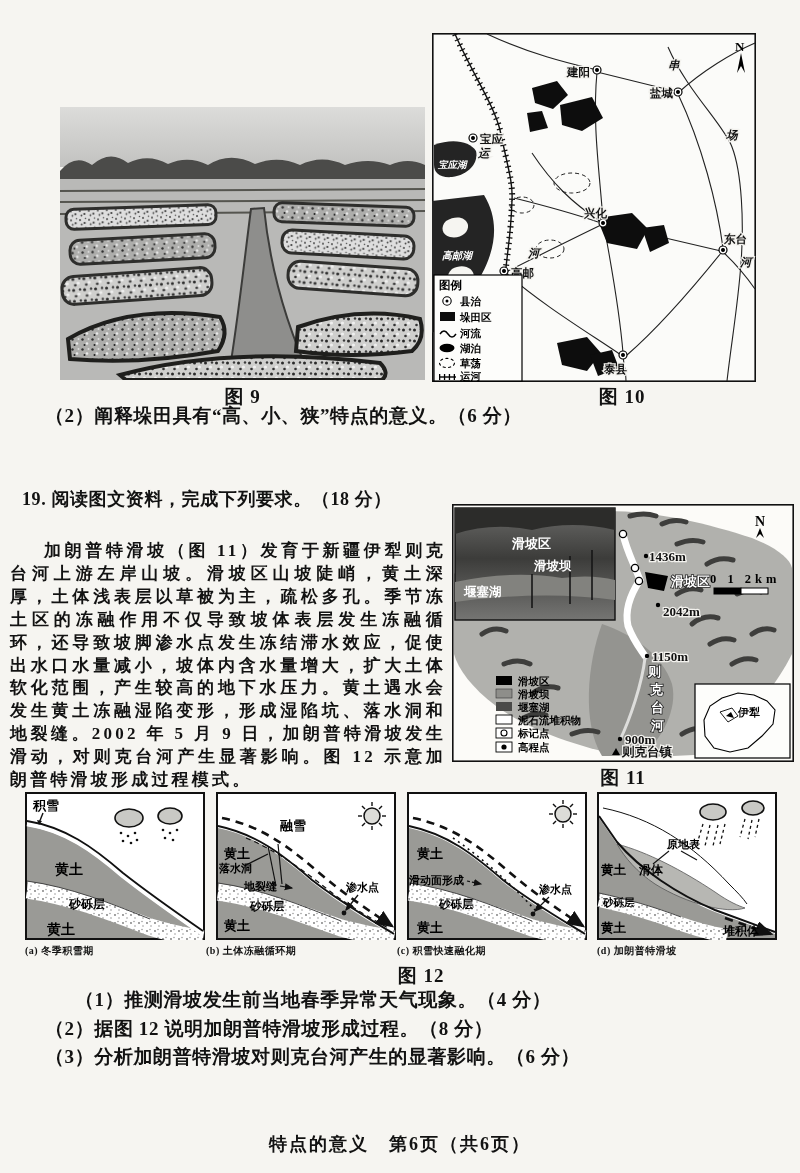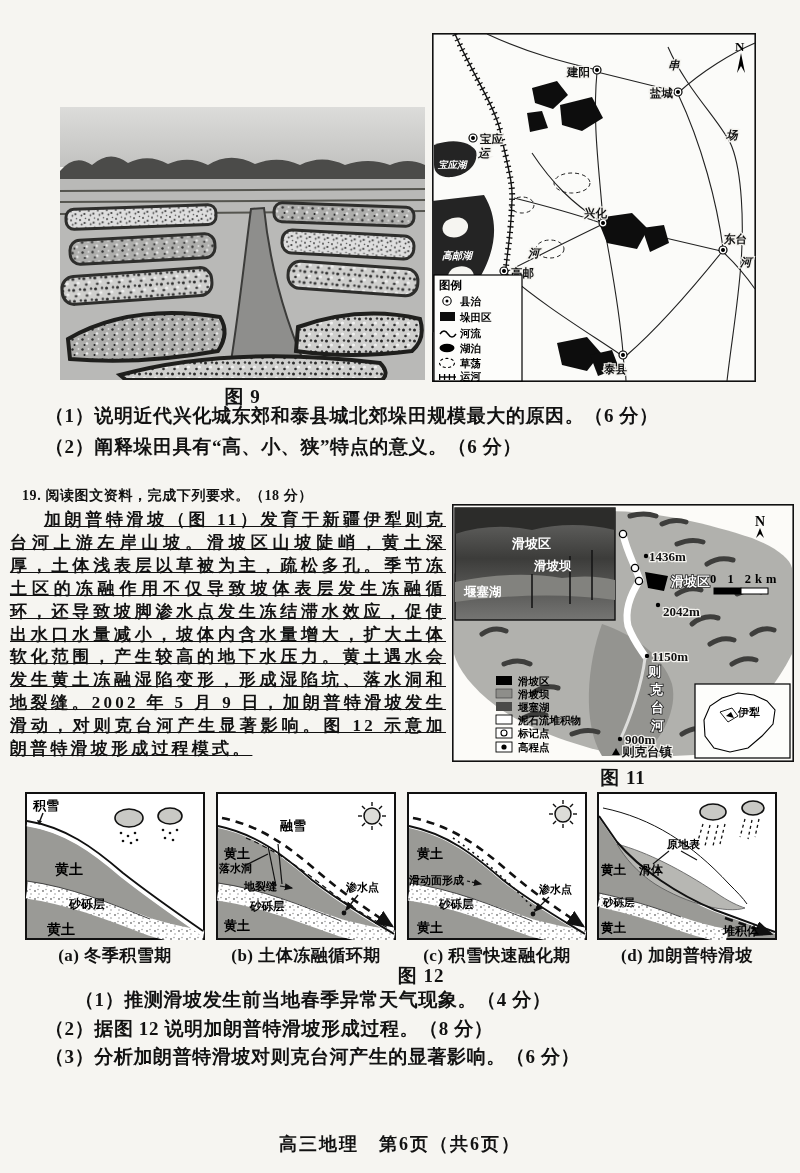--- a/index.html
+++ b/index.html
@@ -1,24 +1,24 @@
 <!DOCTYPE html>
 <html><head>
 <meta charset="utf-8">
 <style>
   html,body{margin:0;padding:0;}
   .page{position:relative;width:800px;height:1173px;background:#f6f5f1;
         font-family:"Liberation Serif","DejaVu Serif",serif;color:#121212;overflow:hidden;}
   .abs{position:absolute;}
   .cap{font-weight:700;font-size:19px;text-align:center;letter-spacing:1px;}
   .qline{font-size:19px;font-weight:700;line-height:30.5px;letter-spacing:0.6px;white-space:nowrap;}
-  .stem{font-size:14px;font-weight:700;letter-spacing:0.6px;white-space:nowrap;}
+  .stem{font-size:18px;font-weight:700;letter-spacing:0.6px;white-space:nowrap;}
   .para{font-size:17px;line-height:22.9px;letter-spacing:3.2px;text-align:justify;
         text-indent:2em;font-weight:600;}
-  .panel-cap{font-size:17px;font-weight:700;text-align:center;letter-spacing:0.5px;}
+  .panel-cap{font-size:10px;font-weight:700;text-align:left;letter-spacing:0.5px;}
   .footer{font-size:18px;font-weight:700;text-align:center;letter-spacing:2px;}
   svg{display:block;}
   svg text{font-family:"Liberation Serif","DejaVu Serif",serif;font-weight:700;}
   .halo{paint-order:stroke;stroke:#f3f2ee;stroke-width:2.4px;fill:#111;}
   .whalo{paint-order:stroke;stroke:#222;stroke-width:1.6px;fill:#fff;}
 </style>
 </head>
 <body>
 
 <div class="page">
@@ -192,28 +192,28 @@
         <ellipse cx="15" cy="330" rx="7.5" ry="4.6" fill="none" stroke="#000" stroke-width="1.1" stroke-dasharray="3 2.4"></ellipse>
         <text x="28" y="334" font-size="10.5">草荡</text>
         <g>
           <line x1="7" y1="344" x2="24" y2="344" stroke="#000" stroke-width="1.4"></line>
           <line x1="7" y1="344" x2="24" y2="344" stroke="#000" stroke-width="6" stroke-dasharray="1.3 3.6"></line>
         </g>
         <text x="28" y="347" font-size="10.5">运河</text>
       </g>
     </svg>
   </div>
+  <div class="abs cap" style="left:460px;top:384px;width:324px;">图 10</div>
 
   <div class="abs" style="left:45px;top:401px;width:745px;">
-    <div class="qline">（1）说明近代兴化城东郊和泰县城北郊垛田规模最大的原因。（6 分）</div>
     <div class="qline">（2）阐释垛田具有“高、小、狭”特点的意义。（6 分）</div>
   </div>
 
   <div class="abs stem" style="left:22px;top:487px;">19. 阅读图文资料，完成下列要求。（18 分）</div>
-  <div class="abs para" style="left:10px;top:509px;width:436px;height:255px;text-decoration:underline;">加朗普特滑坡（图 11）发育于新疆伊犁则克台河上游左岸山坡。滑坡区山坡陡峭，黄土深厚，土体浅表层以草被为主，疏松多孔。季节冻土区的冻融作用不仅导致坡体表层发生冻融循环，还导致坡脚渗水点发生冻结滞水效应，促使出水口水量减小，坡体内含水量增大，扩大土体软化范围，产生较高的地下水压力。黄土遇水会发生黄土冻融湿陷变形，形成湿陷坑、落水洞和地裂缝。2002 年 5 月 9 日，加朗普特滑坡发生滑动，对则克台河产生显著影响。图 12 示意加朗普特滑坡形成过程模式。</div>
+  <div class="abs para" style="left:10px;top:540px;width:436px;height:255px;">加朗普特滑坡（图 11）发育于新疆伊犁则克台河上游左岸山坡。滑坡区山坡陡峭，黄土深厚，土体浅表层以草被为主，疏松多孔。季节冻土区的冻融作用不仅导致坡体表层发生冻融循环，还导致坡脚渗水点发生冻结滞水效应，促使出水口水量减小，坡体内含水量增大，扩大土体软化范围，产生较高的地下水压力。黄土遇水会发生黄土冻融湿陷变形，形成湿陷坑、落水洞和地裂缝。2002 年 5 月 9 日，加朗普特滑坡发生滑动，对则克台河产生显著影响。图 12 示意加朗普特滑坡形成过程模式。</div>
 
   <div class="abs" style="left:452px;top:504px;width:342px;height:258px;">
     <svg width="342" height="258" viewBox="0 0 342 258">
       <defs>
         <linearGradient id="ph11" x1="0" y1="0" x2="0" y2="1">
           <stop offset="0" stop-color="#6b6b69"></stop>
             <stop offset="0.45" stop-color="#3c3c3a"></stop>
             <stop offset="1" stop-color="#757573"></stop>
         </linearGradient>
       </defs>
@@ -535,15 +535,15 @@
   <div class="abs panel-cap" style="left:397px;top:944px;width:200px;">(c) 积雪快速融化期</div>
   <div class="abs panel-cap" style="left:597px;top:944px;width:180px;">(d) 加朗普特滑坡</div>
   <div class="abs cap" style="left:0;top:963px;width:800px;margin-left:21px;">图 12</div>
 
   <div class="abs" style="left:45px;top:986px;width:745px;">
     <div class="qline" style="line-height:28.5px;margin-left:30px;">（1）推测滑坡发生前当地春季异常天气现象。（4 分）</div>
     <div class="qline" style="line-height:28.5px;">（2）据图 12 说明加朗普特滑坡形成过程。（8 分）</div>
     <div class="qline" style="line-height:28.5px;">（3）分析加朗普特滑坡对则克台河产生的显著影响。（6 分）</div>
   </div>
 
-  <div class="abs footer" style="left:0;top:1132px;width:800px;">高三地理　第6页（共6页）</div>
+  <div class="abs footer" style="left:0;top:1132px;width:800px;">特点的意义　第6页（共6页）</div>
 
 </div>
 
 </body></html>

